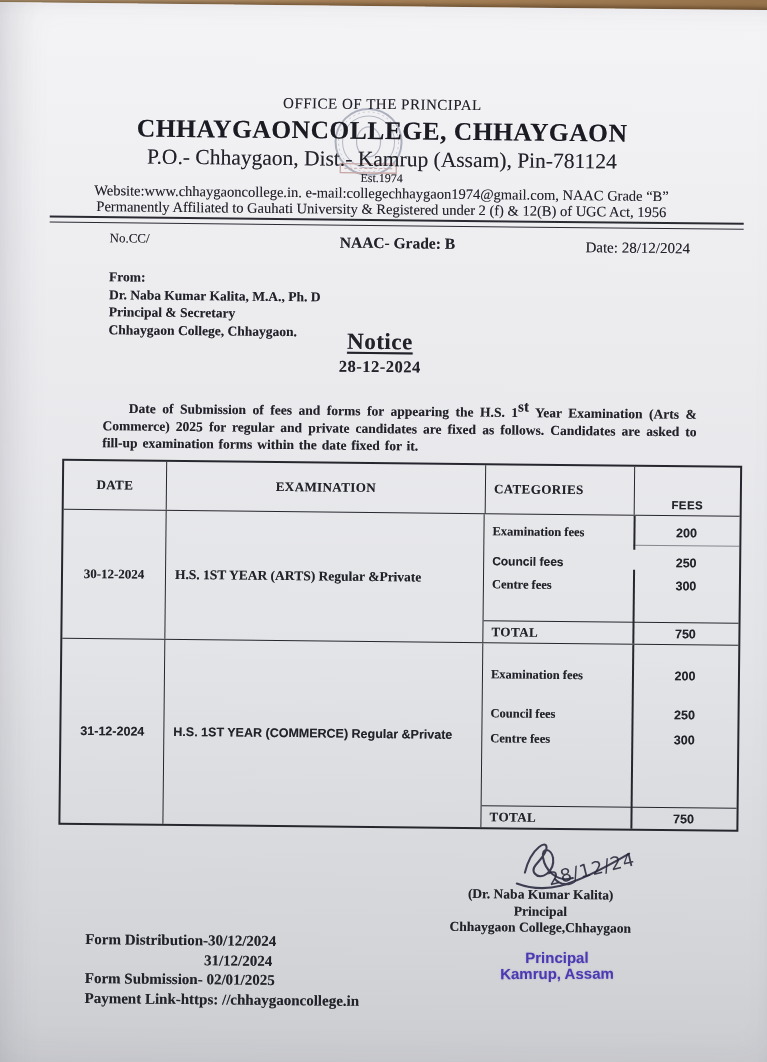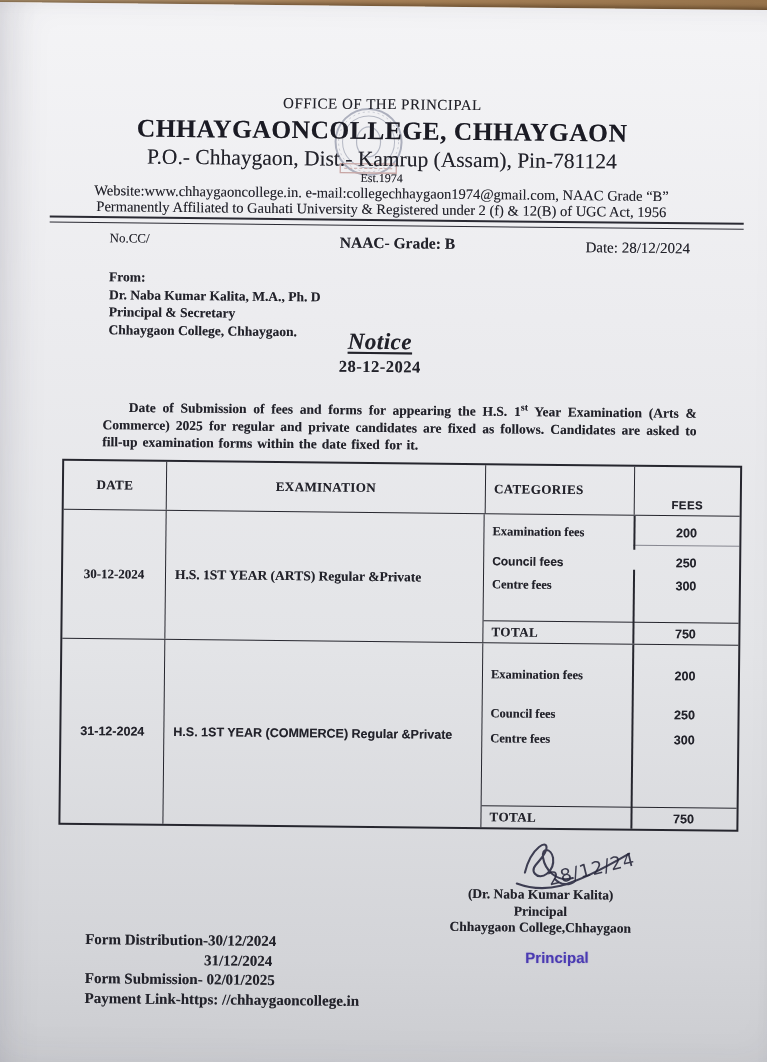--- a/index.html
+++ b/index.html
@@ -36,25 +36,25 @@
   
   .refno{left:112px;top:229px;font-size:13px;}
   .naac{left:300px;top:230px;width:200px;text-align:center;font-size:15.5px;font-weight:bold;}
   .ldate{left:588px;top:233px;font-size:15px;}
 
   
   .fromblk{left:112px;top:267px;font-size:13.5px;font-weight:bold;line-height:17.5px;}
 
   
   .ntitle{top:325px;font-size:23px;font-weight:600;letter-spacing:.5px;}
-  .ntitle span{text-decoration:underline;text-underline-offset:3px;text-decoration-thickness:1.5px;font-style:italic;}
+  .ntitle span{text-decoration:underline;text-underline-offset:3px;text-decoration-thickness:1.5px;}
   .ndate{top:353px;font-size:16.5px;font-weight:bold;letter-spacing:.5px;}
   .para{left:107px;top:393px;width:594px;font-size:13.5px;font-weight:bold;line-height:17px;
         text-align:justify;text-indent:26px;word-spacing:1.5px;}
-  .para sup{font-size:10px;margin-top:12px;}
+  .para sup{font-size:15px;margin-top:12px;}
 
   
   .tbl{left:67px;top:458px;width:676px;height:362px;border:2px solid #26262e;
        display:flex;flex-direction:column;font-size:13px;background:transparent;}
   .trow{display:flex;border-bottom:1.6px solid #26262e;}
   .trow:last-child{border-bottom:none;}
   .thead{height:48px;}
   .r1{height:128px;}
   .r2{flex:1;}
   .cw-date{width:102px;border-right:1.6px solid #26262e;flex-shrink:0;}
@@ -204,20 +204,21 @@
       </g>
     </svg>
     <div class="abs hwdate">28/12/24</div>
     <div class="abs ink sigblk">
       <div>(Dr. Naba Kumar Kalita)</div>
       <div>Principal</div>
       <div>Chhaygaon College,Chhaygaon</div>
     </div>
     <div class="abs stamp">
       <div>Principal</div>
+      <div>Kamrup, Assam</div>
     </div>
 
     <div class="abs ink footblk">
       <div>Form Distribution-30/12/2024</div>
       <div class="indent">31/12/2024</div>
       <div>Form Submission- 02/01/2025</div>
       <div>Payment Link-https: //chhaygaoncollege.in</div>
     </div>
 
   </div>

